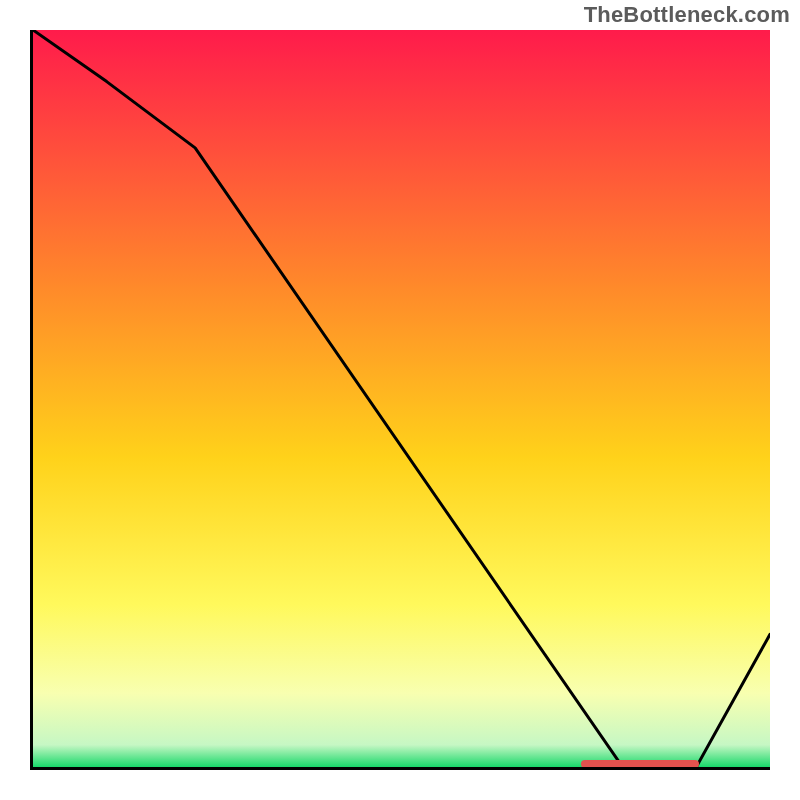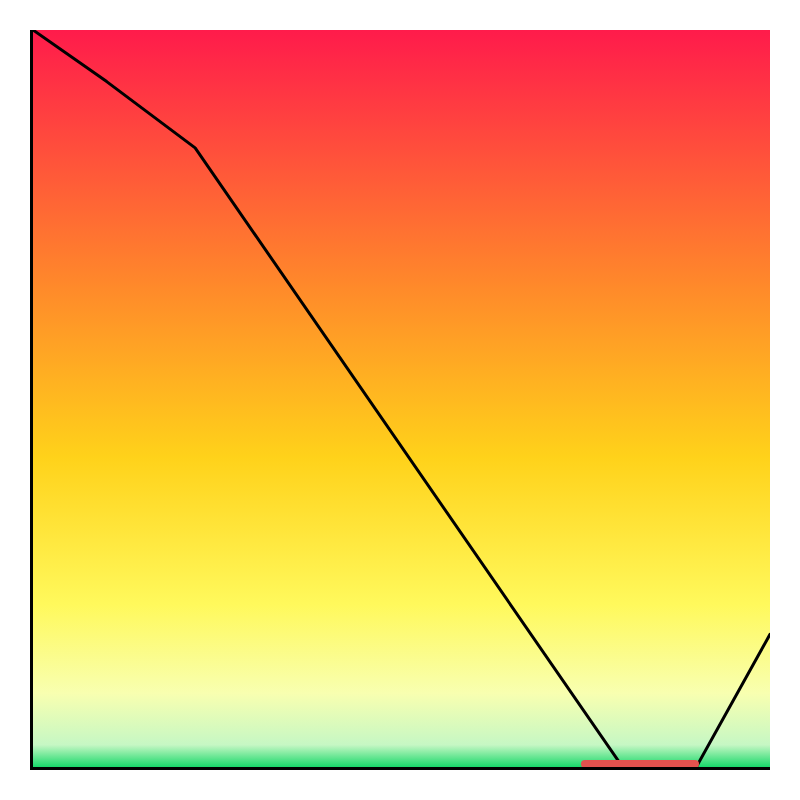--- a/index.html
+++ b/index.html
@@ -6,20 +6,21 @@
   .wrap{position:relative;width:800px;height:800px}
   .attribution{position:absolute;top:2px;right:10px;font-size:22px;font-weight:bold;color:#5b5b5b;letter-spacing:.2px}
   .plot{position:absolute;left:30px;top:30px;width:740px;height:740px;border-left:3px solid #000;border-bottom:3px solid #000;box-sizing:border-box;overflow:hidden}
   .plot svg{position:absolute;inset:0;width:100%;height:100%;display:block}
   .optimum-marker{position:absolute;height:8px;border-radius:4px;background:#e2524e;bottom:-1px}
 </style>
 </head>
 <body>
 
 <div class="wrap">
+  <div class="attribution">TheBottleneck.com</div>
 
   <div class="plot">
     <svg viewBox="0 0 740 740" preserveAspectRatio="none">
       <defs>
         <linearGradient id="bg" x1="0" y1="0" x2="0" y2="1">
             <stop offset="0%" stop-color="#ff1b4b"></stop>
             <stop offset="35%" stop-color="#ff8a2a"></stop>
             <stop offset="58%" stop-color="#ffd21a"></stop>
             <stop offset="78%" stop-color="#fff95c"></stop>
             <stop offset="90%" stop-color="#f8ffb0"></stop>

